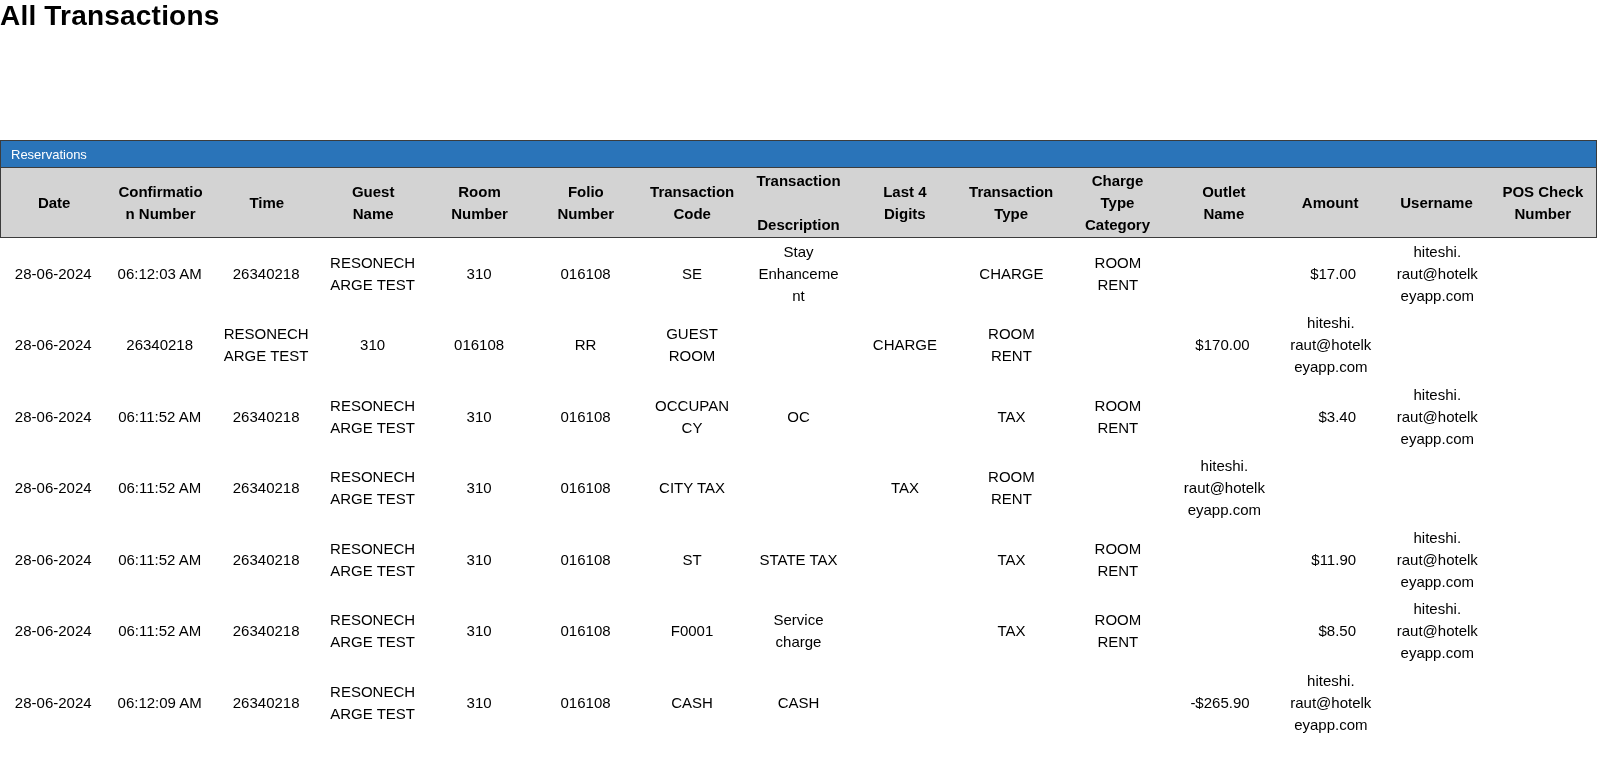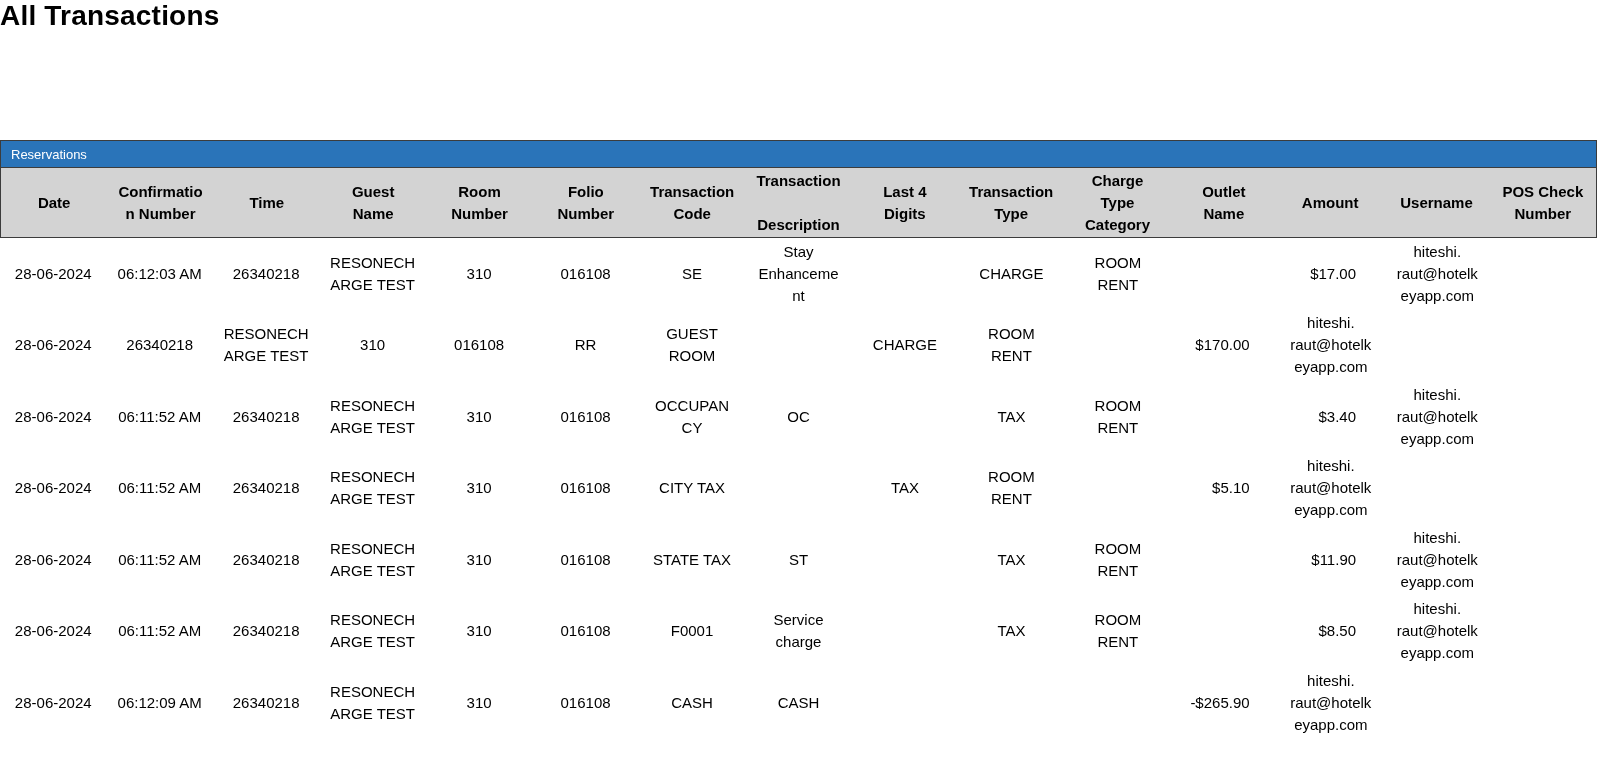--- a/index.html
+++ b/index.html
@@ -184,36 +184,35 @@
         <div class="cell col-3">RESONECH
 ARGE TEST</div>
         <div class="cell col-4">310</div>
         <div class="cell col-5">016108</div>
         <div class="cell col-7">CITY TAX</div>
         <div class="cell col-8"></div>
         <div class="cell col-9">TAX</div>
         <div class="cell col-10">ROOM
 RENT</div>
         <div class="cell col-11"></div>
-        <div class="cell col-12">$5.10</div>
-        <div class="cell col-13">hiteshi.
-raut@hotelk
-eyapp.com</div>
-        <div class="cell col-14"></div>
-      </div>
-      <div class="trow">
-        <div class="cell col-0">28-06-2024</div>
-        <div class="cell col-1">06:11:52 AM</div>
-        <div class="cell col-2">26340218</div>
-        <div class="cell col-3">RESONECH
-ARGE TEST</div>
-        <div class="cell col-4">310</div>
-        <div class="cell col-5">016108</div>
+        <div class="cell col-13">hiteshi.
+raut@hotelk
+eyapp.com</div>
+        <div class="cell col-14"></div>
+      </div>
+      <div class="trow">
+        <div class="cell col-0">28-06-2024</div>
+        <div class="cell col-1">06:11:52 AM</div>
+        <div class="cell col-2">26340218</div>
+        <div class="cell col-3">RESONECH
+ARGE TEST</div>
+        <div class="cell col-4">310</div>
+        <div class="cell col-5">016108</div>
+        <div class="cell col-6">ST</div>
         <div class="cell col-7">STATE TAX</div>
-        <div class="cell col-6">ST</div>
         <div class="cell col-8"></div>
         <div class="cell col-9">TAX</div>
         <div class="cell col-10">ROOM
 RENT</div>
         <div class="cell col-11"></div>
         <div class="cell col-12">$11.90</div>
         <div class="cell col-13">hiteshi.
 raut@hotelk
 eyapp.com</div>
         <div class="cell col-14"></div>

